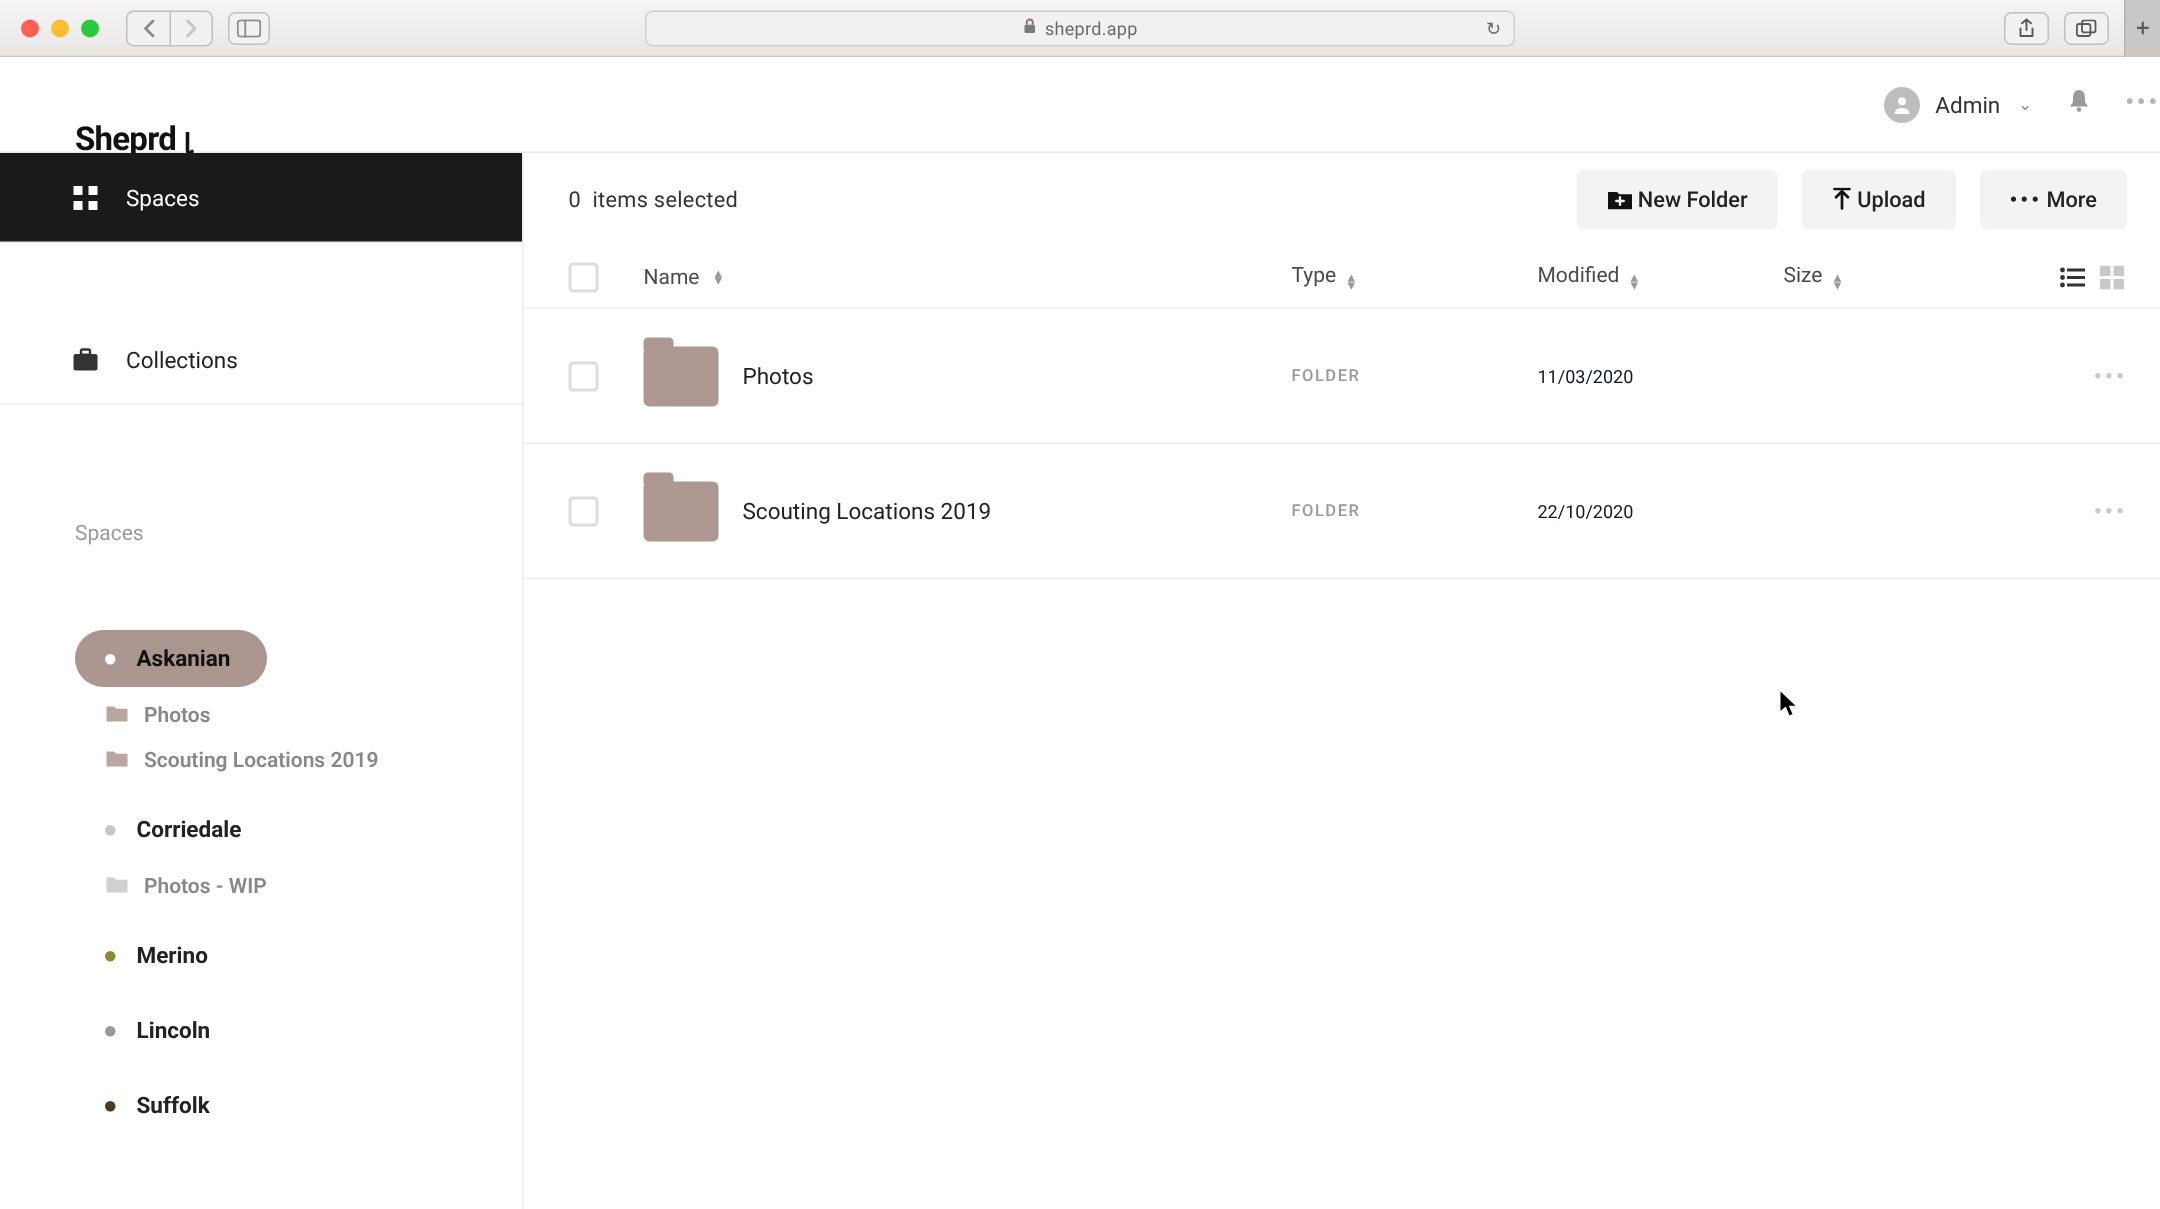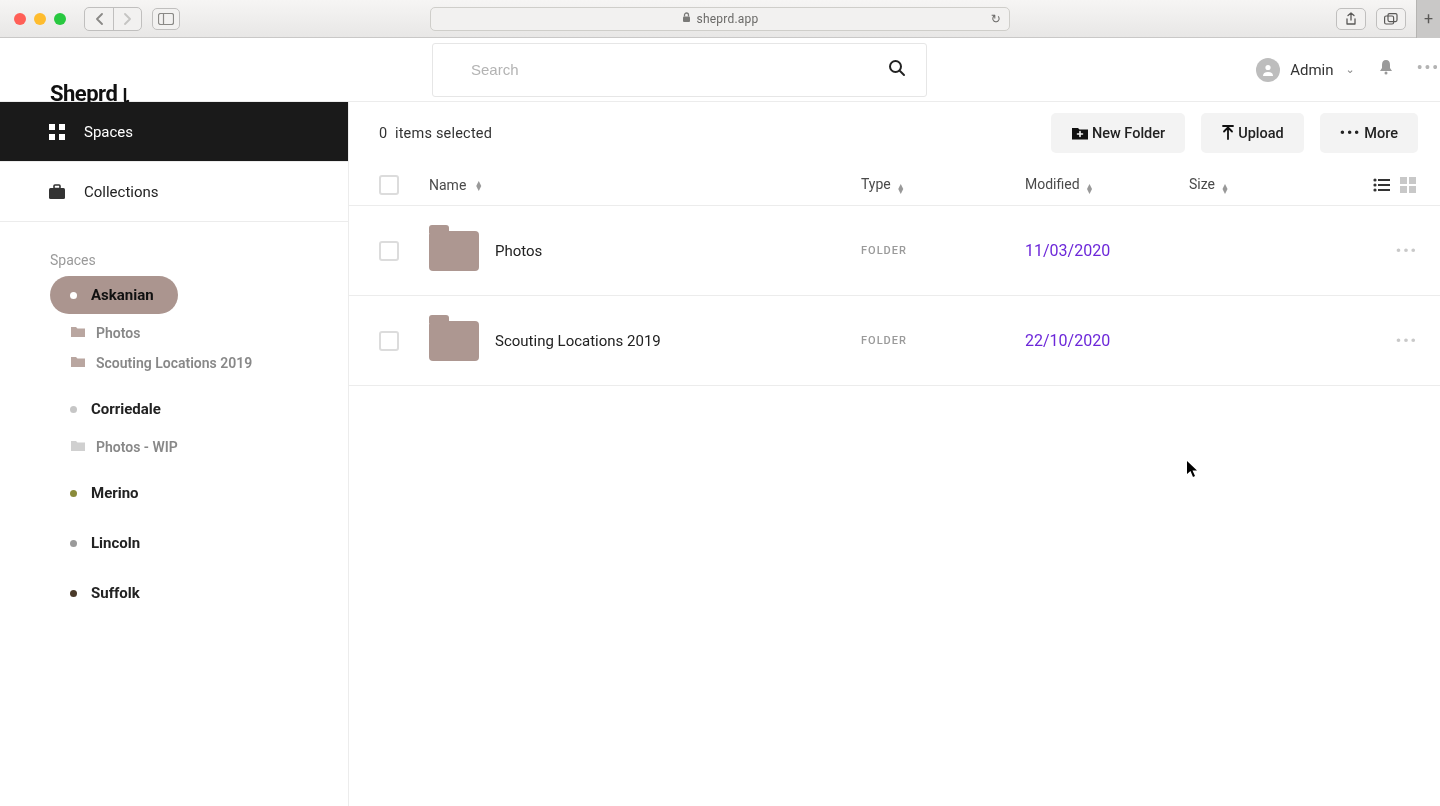--- a/index.html
+++ b/index.html
@@ -35,21 +35,21 @@
   .search input{ border:none; outline:none; width:100%; font-size:15px; color:#333; background:transparent;}
   .search input::placeholder{color:#b3b3b3;}
   .search .sicon{ position:absolute; right:20px; color:#333;}
   .header-right{ display:flex; align-items:flex-start; gap:22px; margin-left:auto;}
   .user{ display:flex; align-items:center; gap:10px; color:#333; font-size:15px;}
   .avatar{ width:24px; height:24px; border-radius:50%; background:#bdbdbd; display:flex; align-items:center; justify-content:center; color:#fff;}
   .chev{color:#888; font-size:11px; margin-left:2px;}
   .hicon{ color:#999; }
   
   .body{ display:flex; height:calc(806px - 38px - 64px);}
-  .sidebar{ width:349px; border-right:1px solid #ececec; height:100%; display:flex; flex-direction:column;}
+  .sidebar{ width:349px; border-right:1px solid #ececec; height:100%; display:flex; flex-direction:column;gap:48px;}
   .nav-item{ height:60px; display:flex; align-items:center; gap:18px; padding-left:48px; font-size:15px; color:#222; border-bottom:1px solid #ececec;}
   .nav-item.active{ background:#1a1a1a; color:#fff;}
   .nav-item.active svg path, .nav-item.active svg rect{ fill:#fff;}
   .spaces-hdr{ padding:30px 0 8px 50px; color:#9a9a9a; font-size:14px; }
   .tree{ padding-left:50px; }
   .space{ display:flex; align-items:center; gap:14px; height:38px; font-size:15px; font-weight:700; color:#222; border-radius:20px; margin-bottom:4px;}
   .space .dot{ width:7px; height:7px; border-radius:50%; flex-shrink:0;}
   .space.active{ background:#ab958f; padding-left:20px; padding-right:24px; width:fit-content; color:#111;}
   .space.active .dot{ background:#fff;}
   .subfolder{ display:flex; align-items:center; gap:10px; height:30px; padding-left:20px; font-size:14px; font-weight:600; color:#888;}
@@ -73,21 +73,21 @@
   .sorticon{ font-size:10px; color:#999; display:inline-flex; flex-direction:column; line-height:5px; margin-left:4px;}
   .viewswitch{ margin-left:auto; display:flex; gap:6px; align-items:center;}
   .viewbtn{ width:20px; height:20px; display:flex;align-items:center;justify-content:center; color:#c8c8c8;}
   .viewbtn.on{ color:#333;}
   
   .row{ height:90px; display:flex; align-items:center; border-bottom:1px solid #ececec; padding-left:30px; padding-right:22px; font-size:15px; color:#222;}
   .row .folder{ width:50px; height:40px; background:#ad9791; border-radius:4px; position:relative; margin-right:16px;}
   .row .folder::before{ content:""; position:absolute; top:-6px; left:0; width:20px; height:8px; background:#ad9791; border-radius:3px 3px 0 0;}
   .row .namecol{ flex:0 0 432px; display:flex; align-items:center;}
   .row .typecol{ flex:0 0 164px; font-size:11px; letter-spacing:1px; color:#9a9a9a; font-weight:500;}
-  .row .modcol{ flex:0 0 164px; color:#6d28d9; font-size:16px;}
+  .row .modcol{ flex:0 0 164px; color:#0f172a; font-size:12px;}
   .row .sizecol{ flex:0 0 120px;}
   .row .more{ margin-left:auto; color:#c9c9c9; letter-spacing:2px; font-weight:700; font-size:15px;}
   
   .cursor{ position:fixed; left:1186px; top:460px; font-size:16px; color:#000; pointer-events:none;}
 </style>
 </head>
 <body>
 
 <div class="chrome">
   <div class="traffic">
@@ -138,29 +138,20 @@
     <div class="newtab">+</div>
   </div>
 </div>
 
 <div class="appheader">
   <div class="logo">
     <span class="logo-txt">Sheprd</span>
     <svg width="10" height="16" viewBox="0 0 10 16">
         <path d="M4 0 L4 12 Q4 15 7 13" stroke="#111" stroke-width="2.4" fill="none" stroke-linecap="round"></path>
       </svg>
-  </div>
-  <div class="search">
-    <input placeholder="Search" style="">
-    <span class="sicon">
-      <svg width="18" height="18" viewBox="0 0 18 18">
-          <circle cx="7.5" cy="7.5" r="5.5" fill="none" stroke="#222" stroke-width="2"></circle>
-          <line x1="12" y1="12" x2="16" y2="16" stroke="#222" stroke-width="2" stroke-linecap="round"></line>
-        </svg>
-    </span>
   </div>
   <div class="header-right">
     <div class="user">
       <span class="avatar">
         <svg width="14" height="14" viewBox="0 0 14 14">
             <circle cx="7" cy="4.5" r="2.6" fill="#fff"></circle>
             <path d="M2 13 Q2 9 7 9 Q12 9 12 13 Z" fill="#fff"></path>
           </svg>
       </span>
       <span>Admin</span>

